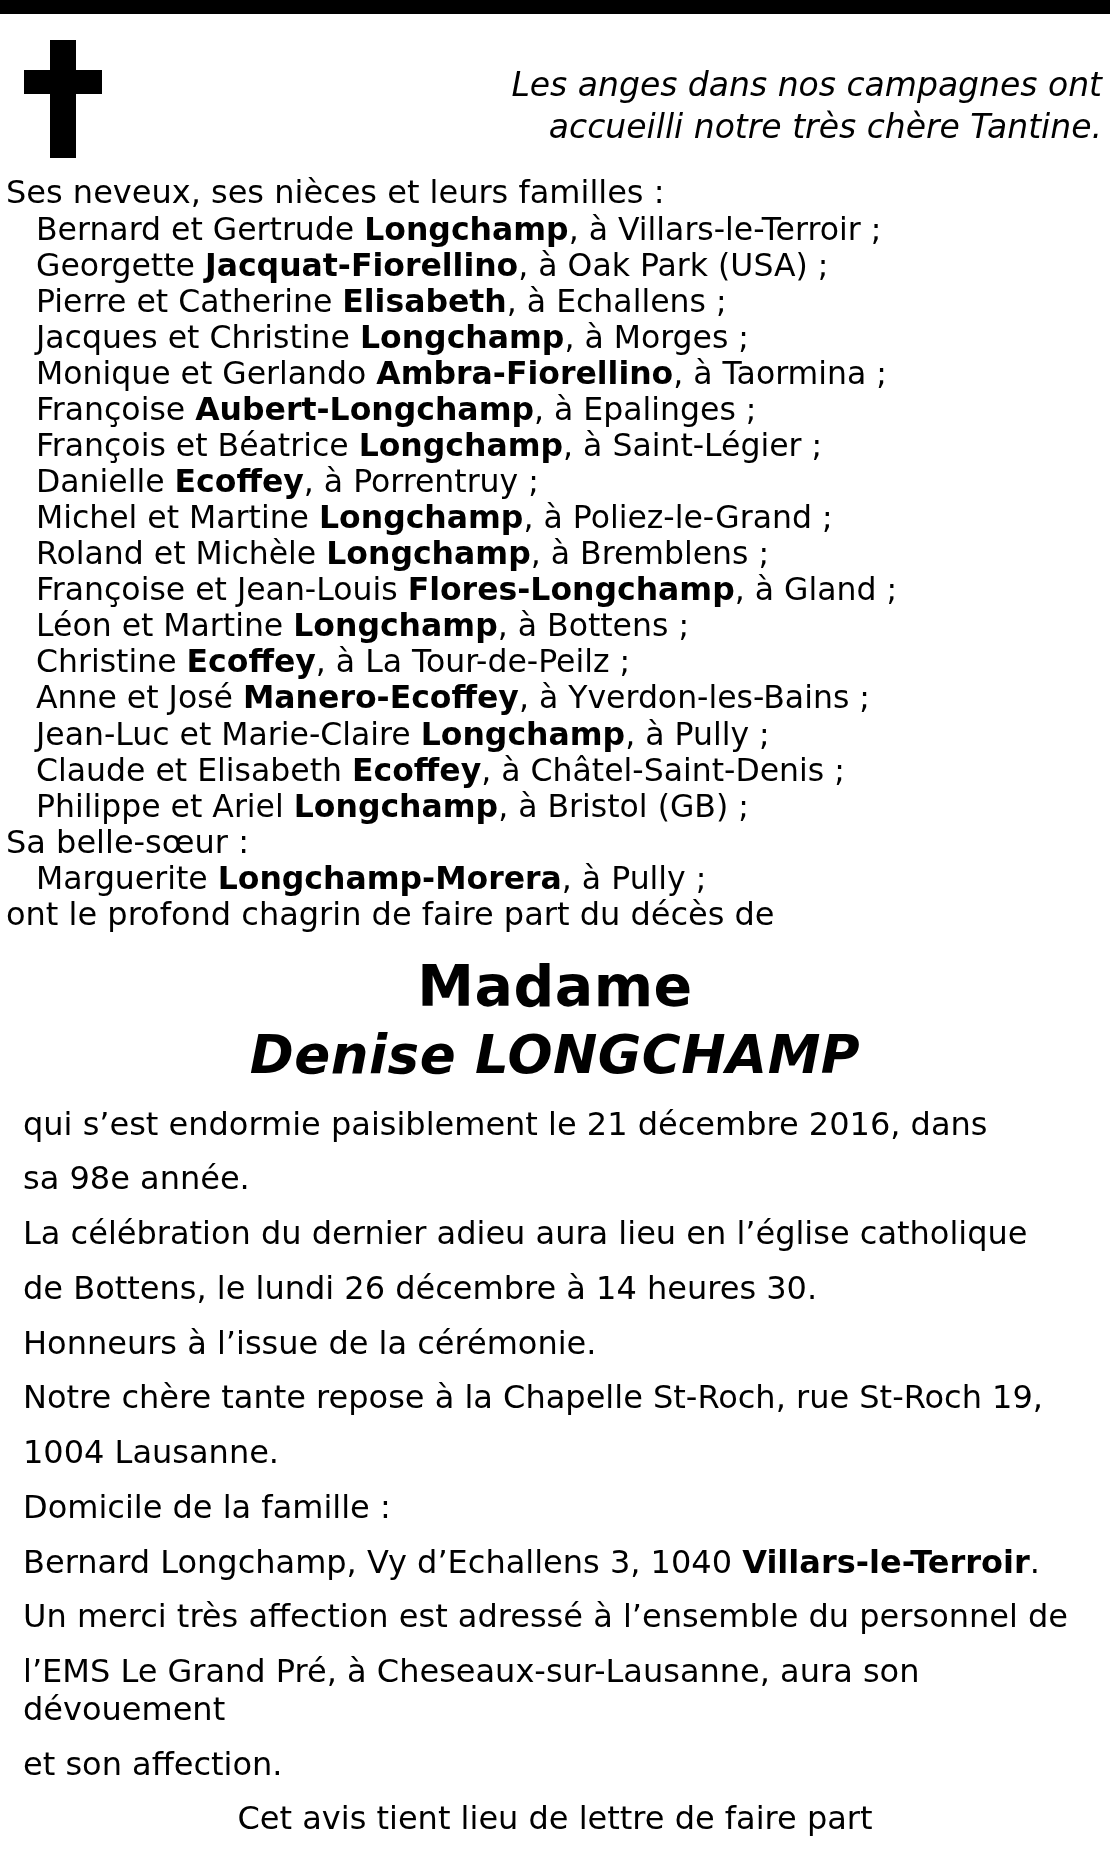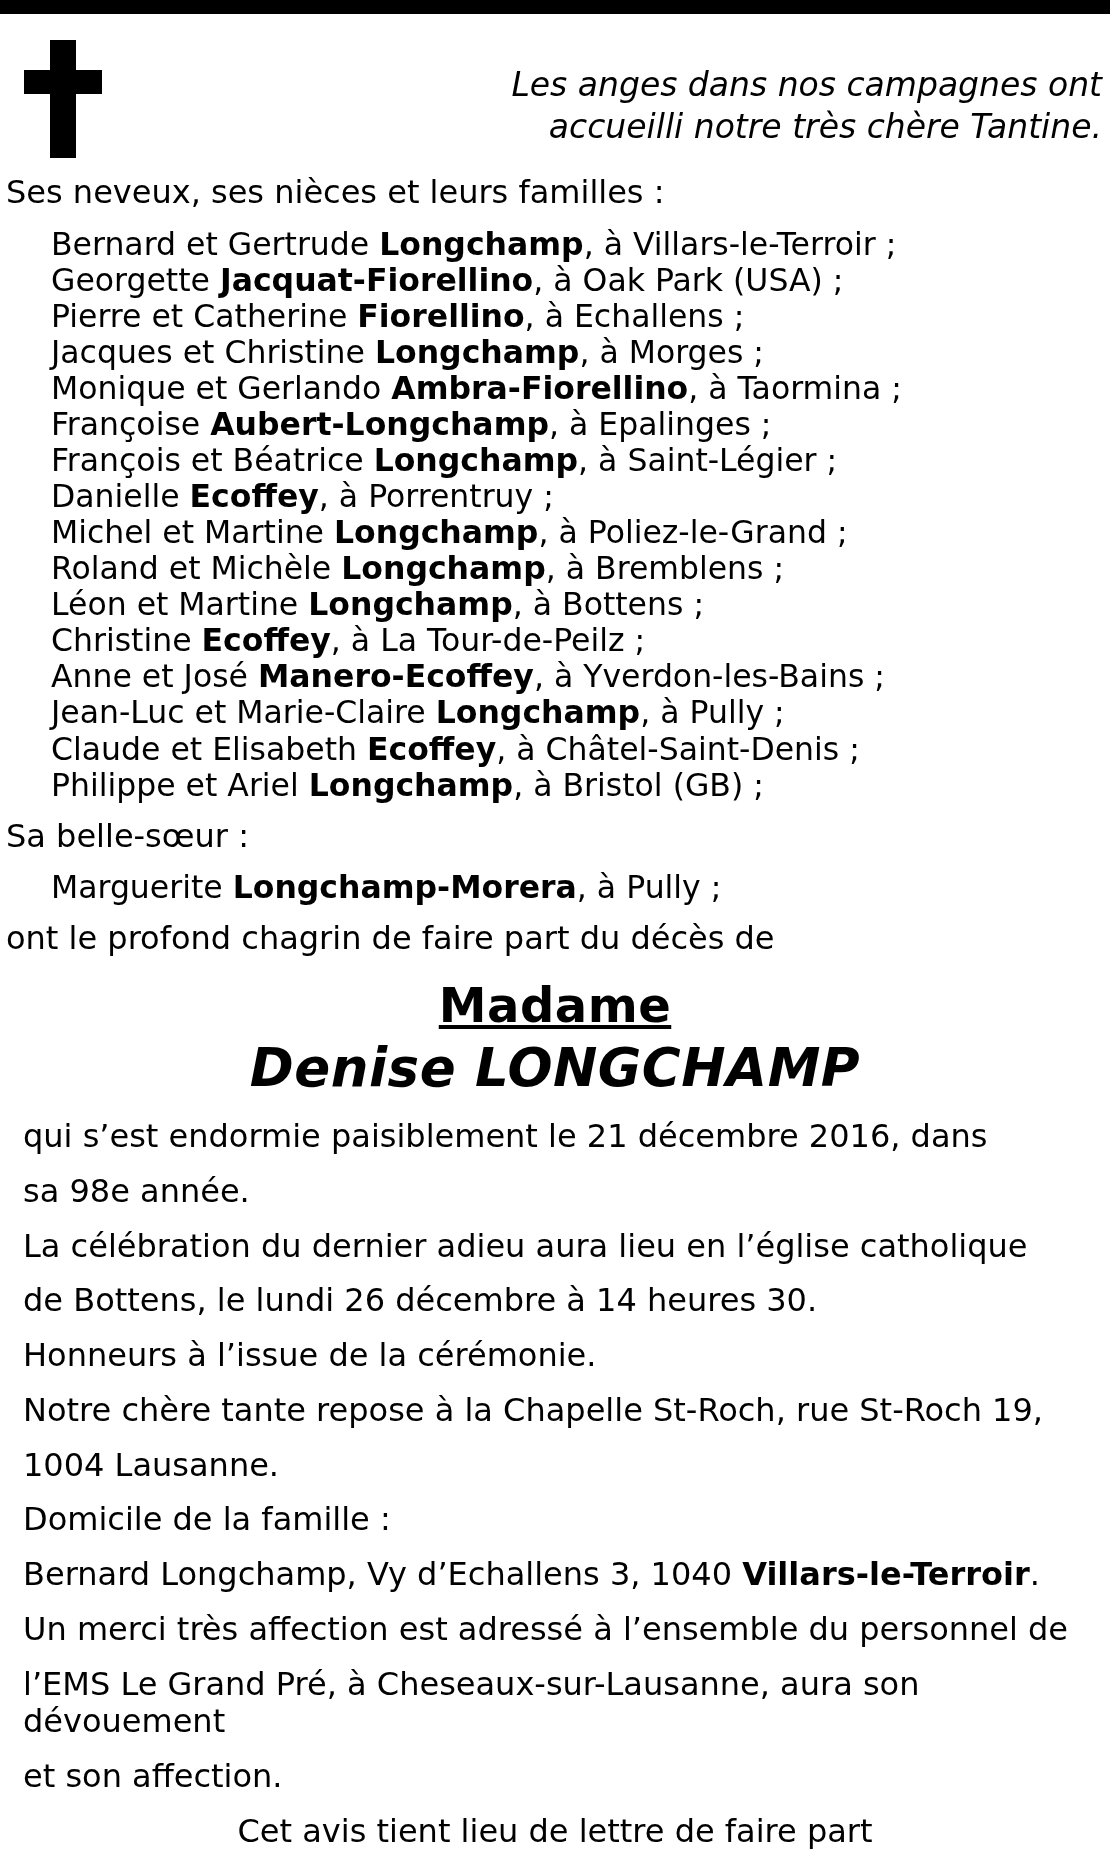--- a/index.html
+++ b/index.html
@@ -69,39 +69,38 @@
   .body-text {
     padding: 0 6px;
     font-size: 32px;
     line-height: 1.145;
   }
   .lead {
     font-size: 32px;
   }
   ul.family {
     list-style: none;
-    margin: 15px;
+    margin: 0;
     padding: 0 0 0 30px;
   }
   ul.family li {
     font-size: 31.5px;
     line-height: 1.145;
     white-space: nowrap;
   }
   b, strong { font-weight: 700; }
   .name-block {
     text-align: center;
     margin-top: 18px;
   }
   .madame {
-    font-size: 48px;
+    font-size: 57px;
     font-weight: 700;
     line-height: 1.25;
     letter-spacing: 0.5px;
-    text-decoration: underline;
   }
   .fullname {
     font-size: 53px;
     font-weight: 700;
     line-height: 1.25;
     letter-spacing: 0.5px;
     font-style: italic;
   }
   .paragraphs {
     margin-top: 14px;
@@ -136,28 +135,29 @@
     </div>
   </div>
 
   <div class="body-text">
 
     <div class="lead">Ses neveux, ses nièces et leurs familles :</div>
 
     <ul class="family">
       <li><span>Bernard et Gertrude </span><b>Longchamp</b><span>, à Villars-le-Terroir ;</span></li>
       <li><span>Georgette </span><b>Jacquat-Fiorellino</b><span>, à Oak Park (USA) ;</span></li>
-      <li><span>Pierre et Catherine </span><b>Fiorellino</b><span>, à Echallens ;</span></li>
+      <li><span>Pierre et Catherine </span><b>Elisabeth</b><span>, à Echallens ;</span></li>
       <li><span>Jacques et Christine </span><b>Longchamp</b><span>, à Morges ;</span></li>
       <li><span>Monique et Gerlando </span><b>Ambra-Fiorellino</b><span>, à Taormina ;</span></li>
       <li><span>Françoise </span><b>Aubert-Longchamp</b><span>, à Epalinges ;</span></li>
       <li><span>François et Béatrice </span><b>Longchamp</b><span>, à Saint-Légier ;</span></li>
       <li><span>Danielle </span><b>Ecoffey</b><span>, à Porrentruy ;</span></li>
       <li><span>Michel et Martine </span><b>Longchamp</b><span>, à Poliez-le-Grand ;</span></li>
       <li><span>Roland et Michèle </span><b>Longchamp</b><span>, à Bremblens ;</span></li>
+      <li><span>Françoise et Jean-Louis </span><b>Flores-Longchamp</b><span>, à Gland ;</span></li>
       <li><span>Léon et Martine </span><b>Longchamp</b><span>, à Bottens ;</span></li>
       <li><span>Christine </span><b>Ecoffey</b><span>, à La Tour-de-Peilz ;</span></li>
       <li><span>Anne et José </span><b>Manero-Ecoffey</b><span>, à Yverdon-les-Bains ;</span></li>
       <li><span>Jean-Luc et Marie-Claire </span><b>Longchamp</b><span>, à Pully ;</span></li>
       <li><span>Claude et Elisabeth </span><b>Ecoffey</b><span>, à Châtel-Saint-Denis ;</span></li>
       <li><span>Philippe et Ariel </span><b>Longchamp</b><span>, à Bristol (GB) ;</span></li>
     </ul>
 
     <div class="lead">Sa belle-sœur :</div>
     <ul class="family">

